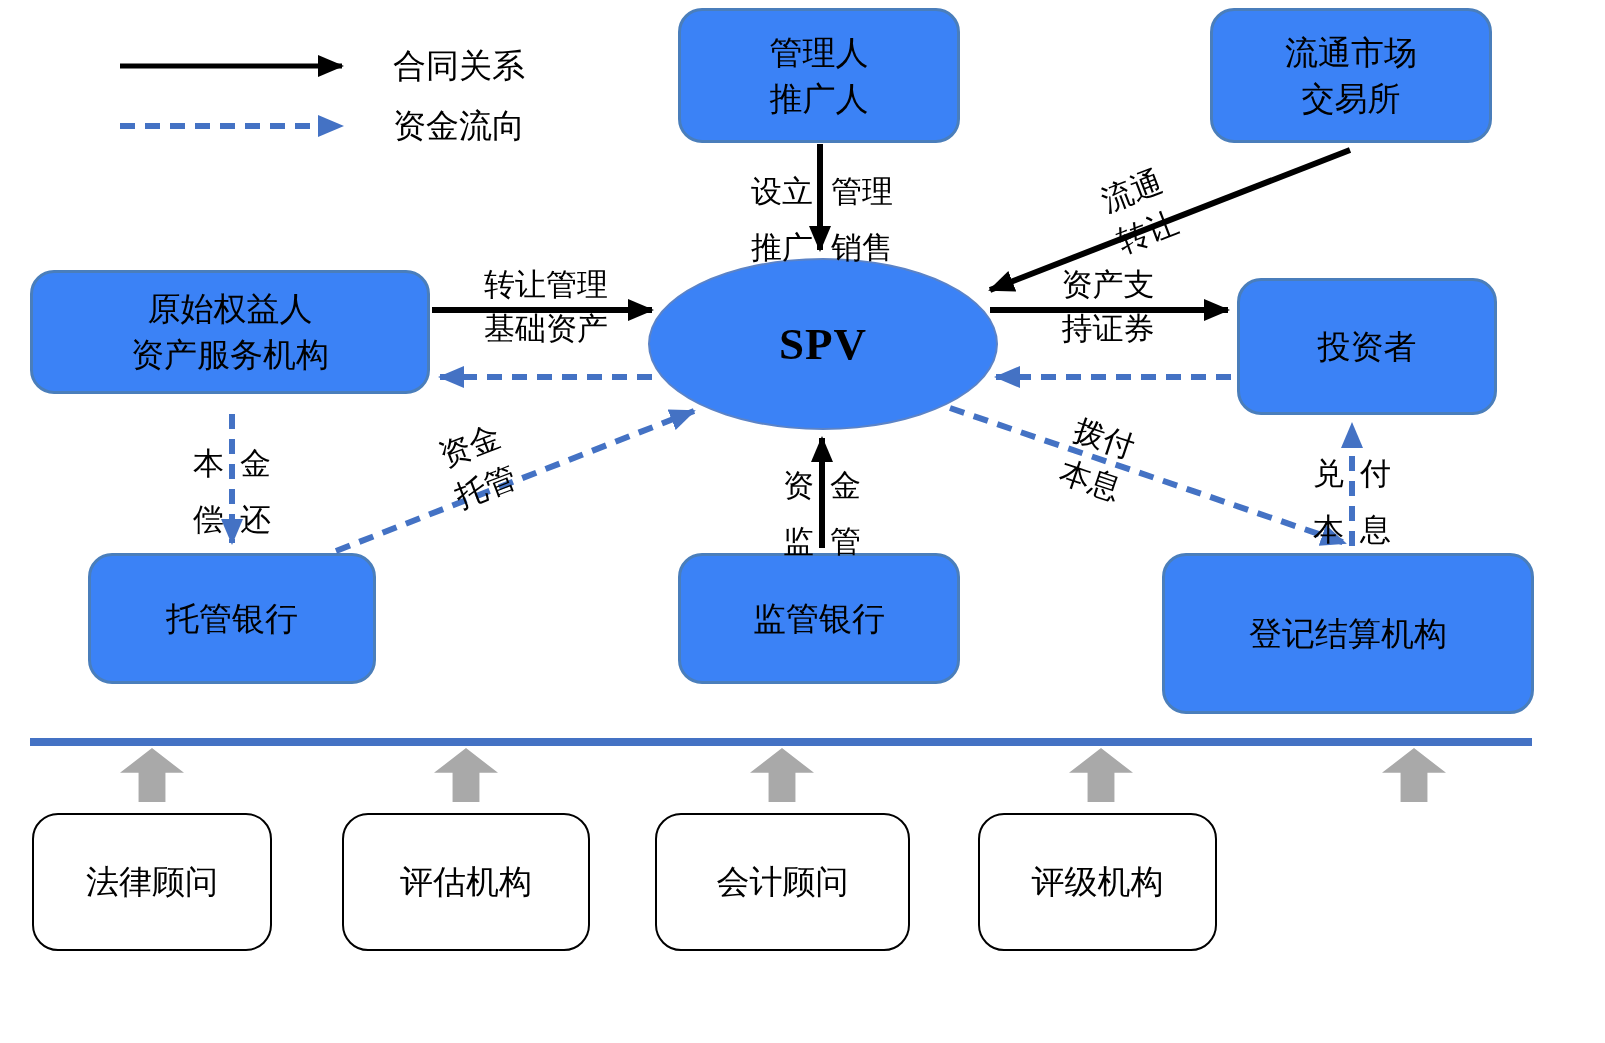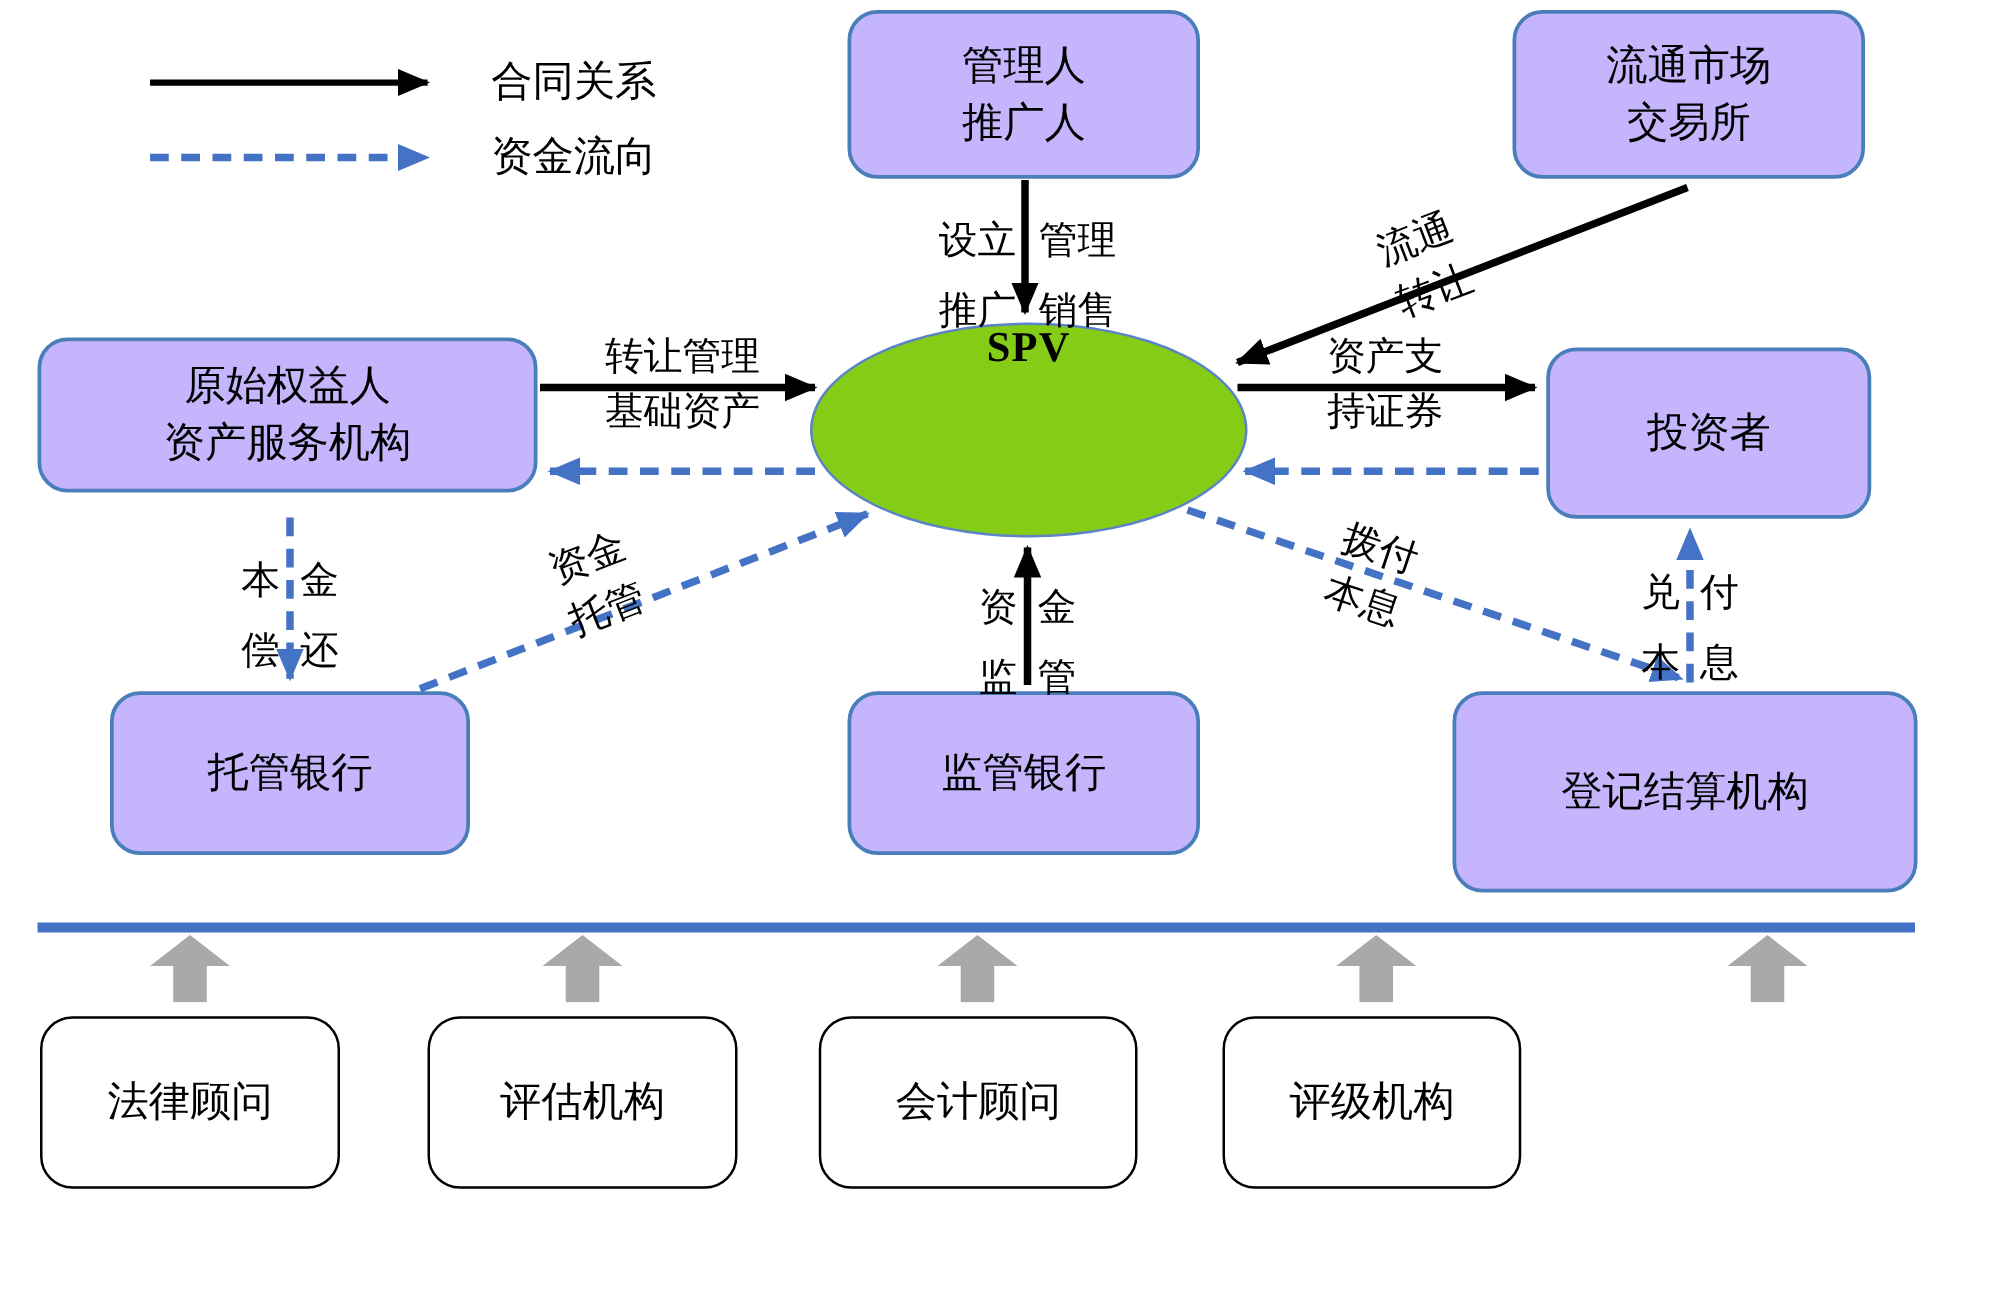--- a/index.html
+++ b/index.html
@@ -4,30 +4,30 @@
 <style>
   html,body{margin:0;padding:0;background:#ffffff;}
   .stage{
     position:relative;width:1605px;height:1043px;overflow:hidden;background:#ffffff;
     font-family:"Liberation Serif","DejaVu Serif",serif;color:#000;
   }
   svg.arrows{position:absolute;left:0;top:0;z-index:2;}
   
   .node{
     position:absolute;box-sizing:border-box;z-index:1;
-    background:#c4b5fd;border:3px solid #4a7ebb;border-radius:24px;
+    background:#3b82f6;border:3px solid #4a7ebb;border-radius:24px;
     display:flex;flex-direction:column;align-items:center;justify-content:center;
     font-size:33px;line-height:46px;text-align:center;
   }
   .node.plain{background:#ffffff;border:2.5px solid #000000;border-radius:26px;}
   .spv{
     position:absolute;box-sizing:border-box;z-index:1;
-    background:#84cc16;border:2.5px solid #5b83c7;border-radius:50%;
-    display:flex;align-items:flex-start;justify-content:center;
-    font-size:34px;font-weight:bold;letter-spacing:1px;
+    background:#3b82f6;border:2.5px solid #5b83c7;border-radius:50%;
+    display:flex;align-items:center;justify-content:center;
+    font-size:45px;font-weight:bold;letter-spacing:1px;
   }
   
   .elabel{position:absolute;z-index:3;font-size:31px;line-height:44px;text-align:center;
           transform:translateX(-50%);white-space:nowrap;}
   .elabel .row{display:flex;justify-content:center;margin-top:12px;}
   .elabel.g18 .row{column-gap:18px;}
   .elabel.g16 .row{column-gap:16px;}
   .elabel.rot{transform:translate(-50%,-50%) rotate(var(--r));}
   
   .legend-text{position:absolute;z-index:3;font-size:33px;line-height:40px;white-space:nowrap;}

